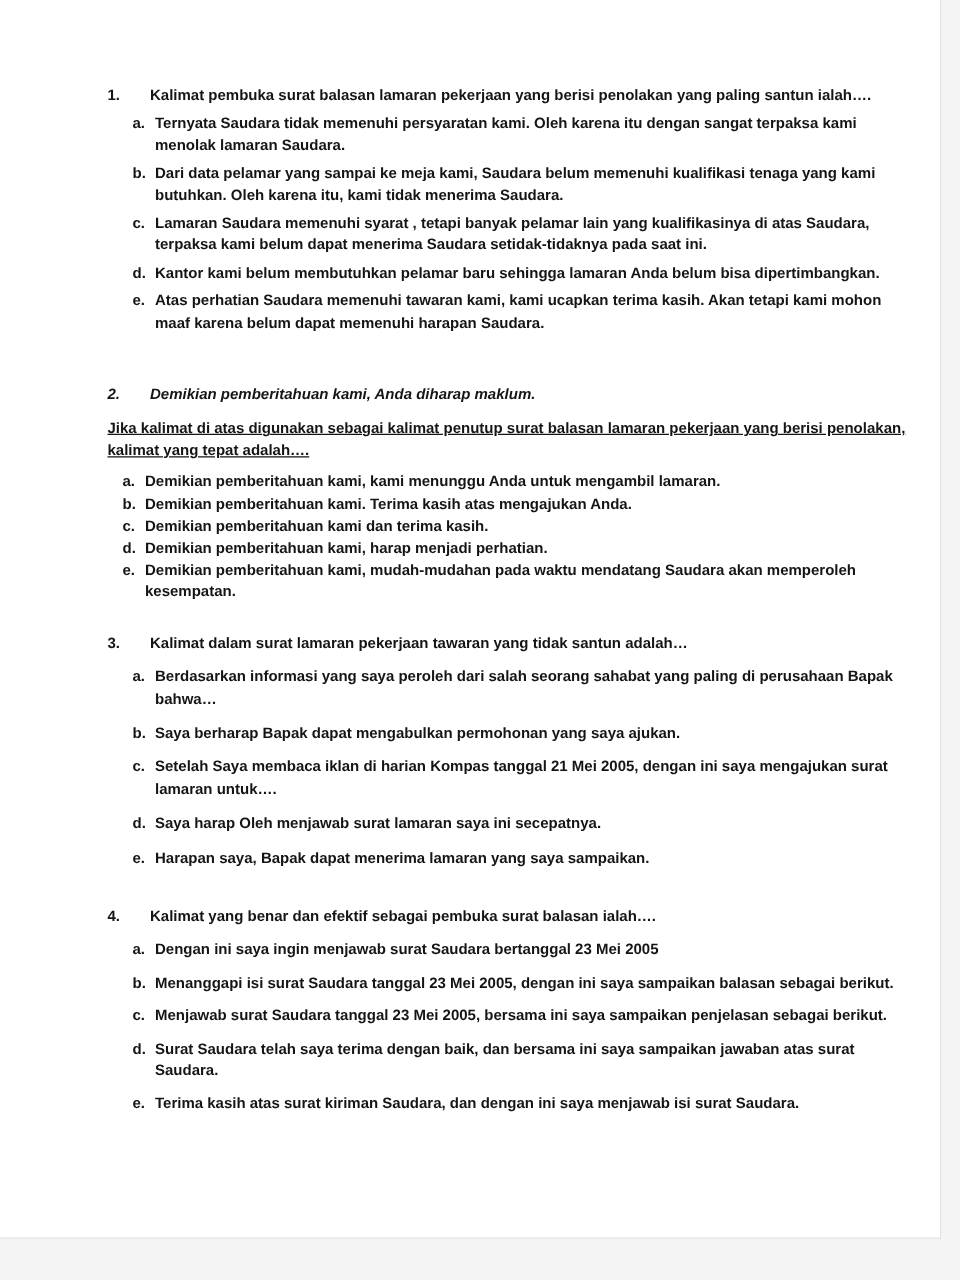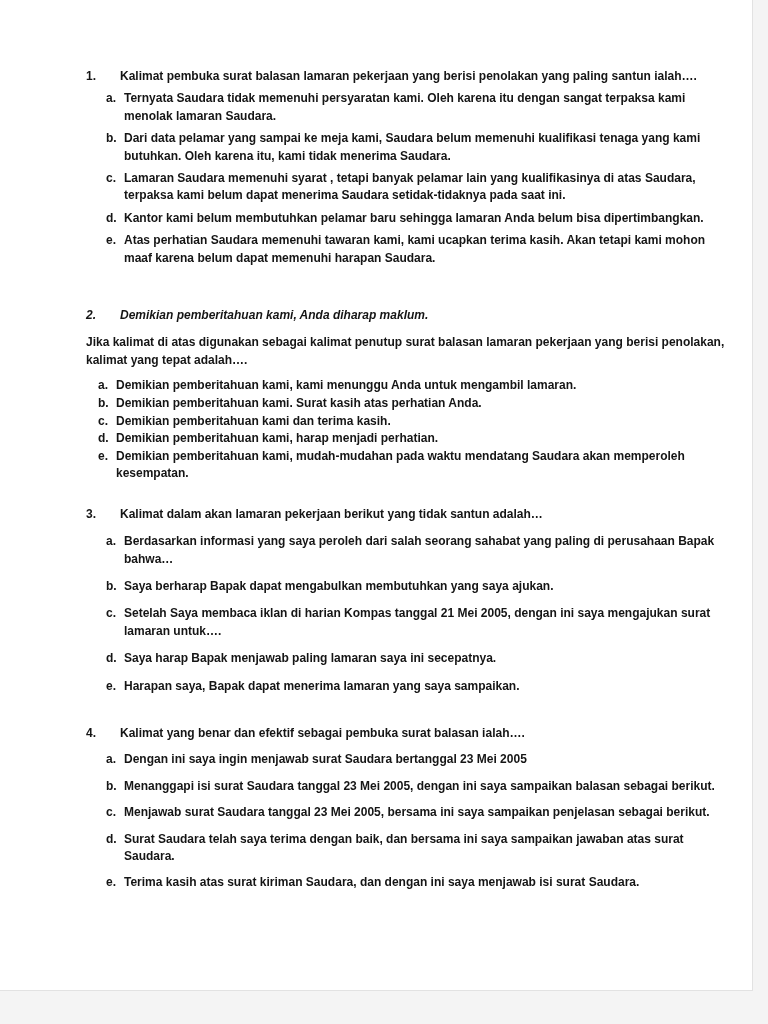--- a/index.html
+++ b/index.html
@@ -29,21 +29,21 @@
   .opt-label { flex:0 0 18px; }
   .opt-text  { flex:1; }
   .it { }
 
   
   #q1 .opt { margin-top:5px; }
 
   
   #q2 { margin-top:40px; }
   #q2 .q-head { font-style:italic; }
-  .q2-intro { margin-top:10px; line-height:1.45; }
+  .q2-intro { margin-top:10px; line-height:1.45;text-decoration:underline; }
   #q2 .opts { margin-left:12px; margin-top:8px; }
   #q2 .opt { margin-top:1px; line-height:1.4; }
 
   
   #q3 { margin-top:24px; }
   #q3 .opts { margin-top:9px; }
   #q3 .opt { margin-top:10px; }
 
   
   #q4 { margin-top:30px; }
@@ -90,58 +90,58 @@
       <span class="q-stem">Demikian pemberitahuan kami, Anda diharap maklum.</span>
     </div>
     <div class="q2-intro">Jika kalimat di atas digunakan sebagai kalimat penutup surat balasan lamaran pekerjaan yang berisi penolakan, kalimat yang tepat adalah….</div>
     <div class="opts">
       <div class="opt">
         <span class="opt-label">a.</span>
         <span class="opt-text">Demikian pemberitahuan kami, kami menunggu Anda untuk mengambil lamaran.</span>
       </div>
       <div class="opt">
         <span class="opt-label">b.</span>
-        <span class="opt-text">Demikian pemberitahuan kami. Surat kasih atas perhatian Anda.</span>
+        <span class="opt-text">Demikian pemberitahuan kami. Terima kasih atas mengajukan Anda.</span>
       </div>
       <div class="opt">
         <span class="opt-label">c.</span>
         <span class="opt-text">Demikian pemberitahuan kami dan terima  kasih.</span>
       </div>
       <div class="opt">
         <span class="opt-label">d.</span>
         <span class="opt-text">Demikian pemberitahuan kami, harap menjadi perhatian.</span>
       </div>
       <div class="opt">
         <span class="opt-label">e.</span>
         <span class="opt-text">Demikian pemberitahuan kami, mudah-mudahan pada waktu mendatang Saudara akan memperoleh kesempatan.</span>
       </div>
     </div>
   </section>
 
   <section class="question" id="q3">
     <div class="q-head">
       <span class="q-num">3.</span>
-      <span class="q-stem"><span>Kalimat dalam akan lamaran pekerjaan berikut yang </span><span class="it">tidak santun</span><span> adalah…</span></span>
+      <span class="q-stem"><span>Kalimat dalam surat lamaran pekerjaan tawaran yang </span><span class="it">tidak santun</span><span> adalah…</span></span>
     </div>
     <div class="opts">
       <div class="opt">
         <span class="opt-label">a.</span>
         <span class="opt-text">Berdasarkan informasi yang saya  peroleh dari salah seorang sahabat yang  paling di perusahaan Bapak bahwa…</span>
       </div>
       <div class="opt">
         <span class="opt-label">b.</span>
-        <span class="opt-text">Saya berharap Bapak dapat mengabulkan membutuhkan yang saya  ajukan.</span>
+        <span class="opt-text">Saya berharap Bapak dapat mengabulkan permohonan yang saya  ajukan.</span>
       </div>
       <div class="opt">
         <span class="opt-label">c.</span>
         <span class="opt-text">Setelah Saya membaca iklan di harian  Kompas tanggal 21 Mei 2005, dengan ini   saya mengajukan surat lamaran untuk….</span>
       </div>
       <div class="opt">
         <span class="opt-label">d.</span>
-        <span class="opt-text">Saya harap Bapak menjawab paling  lamaran saya ini secepatnya.</span>
+        <span class="opt-text">Saya harap Oleh menjawab surat  lamaran saya ini secepatnya.</span>
       </div>
       <div class="opt">
         <span class="opt-label">e.</span>
         <span class="opt-text">Harapan saya, Bapak dapat menerima  lamaran yang saya sampaikan.</span>
       </div>
     </div>
   </section>
 
   <section class="question" id="q4">
     <div class="q-head">

